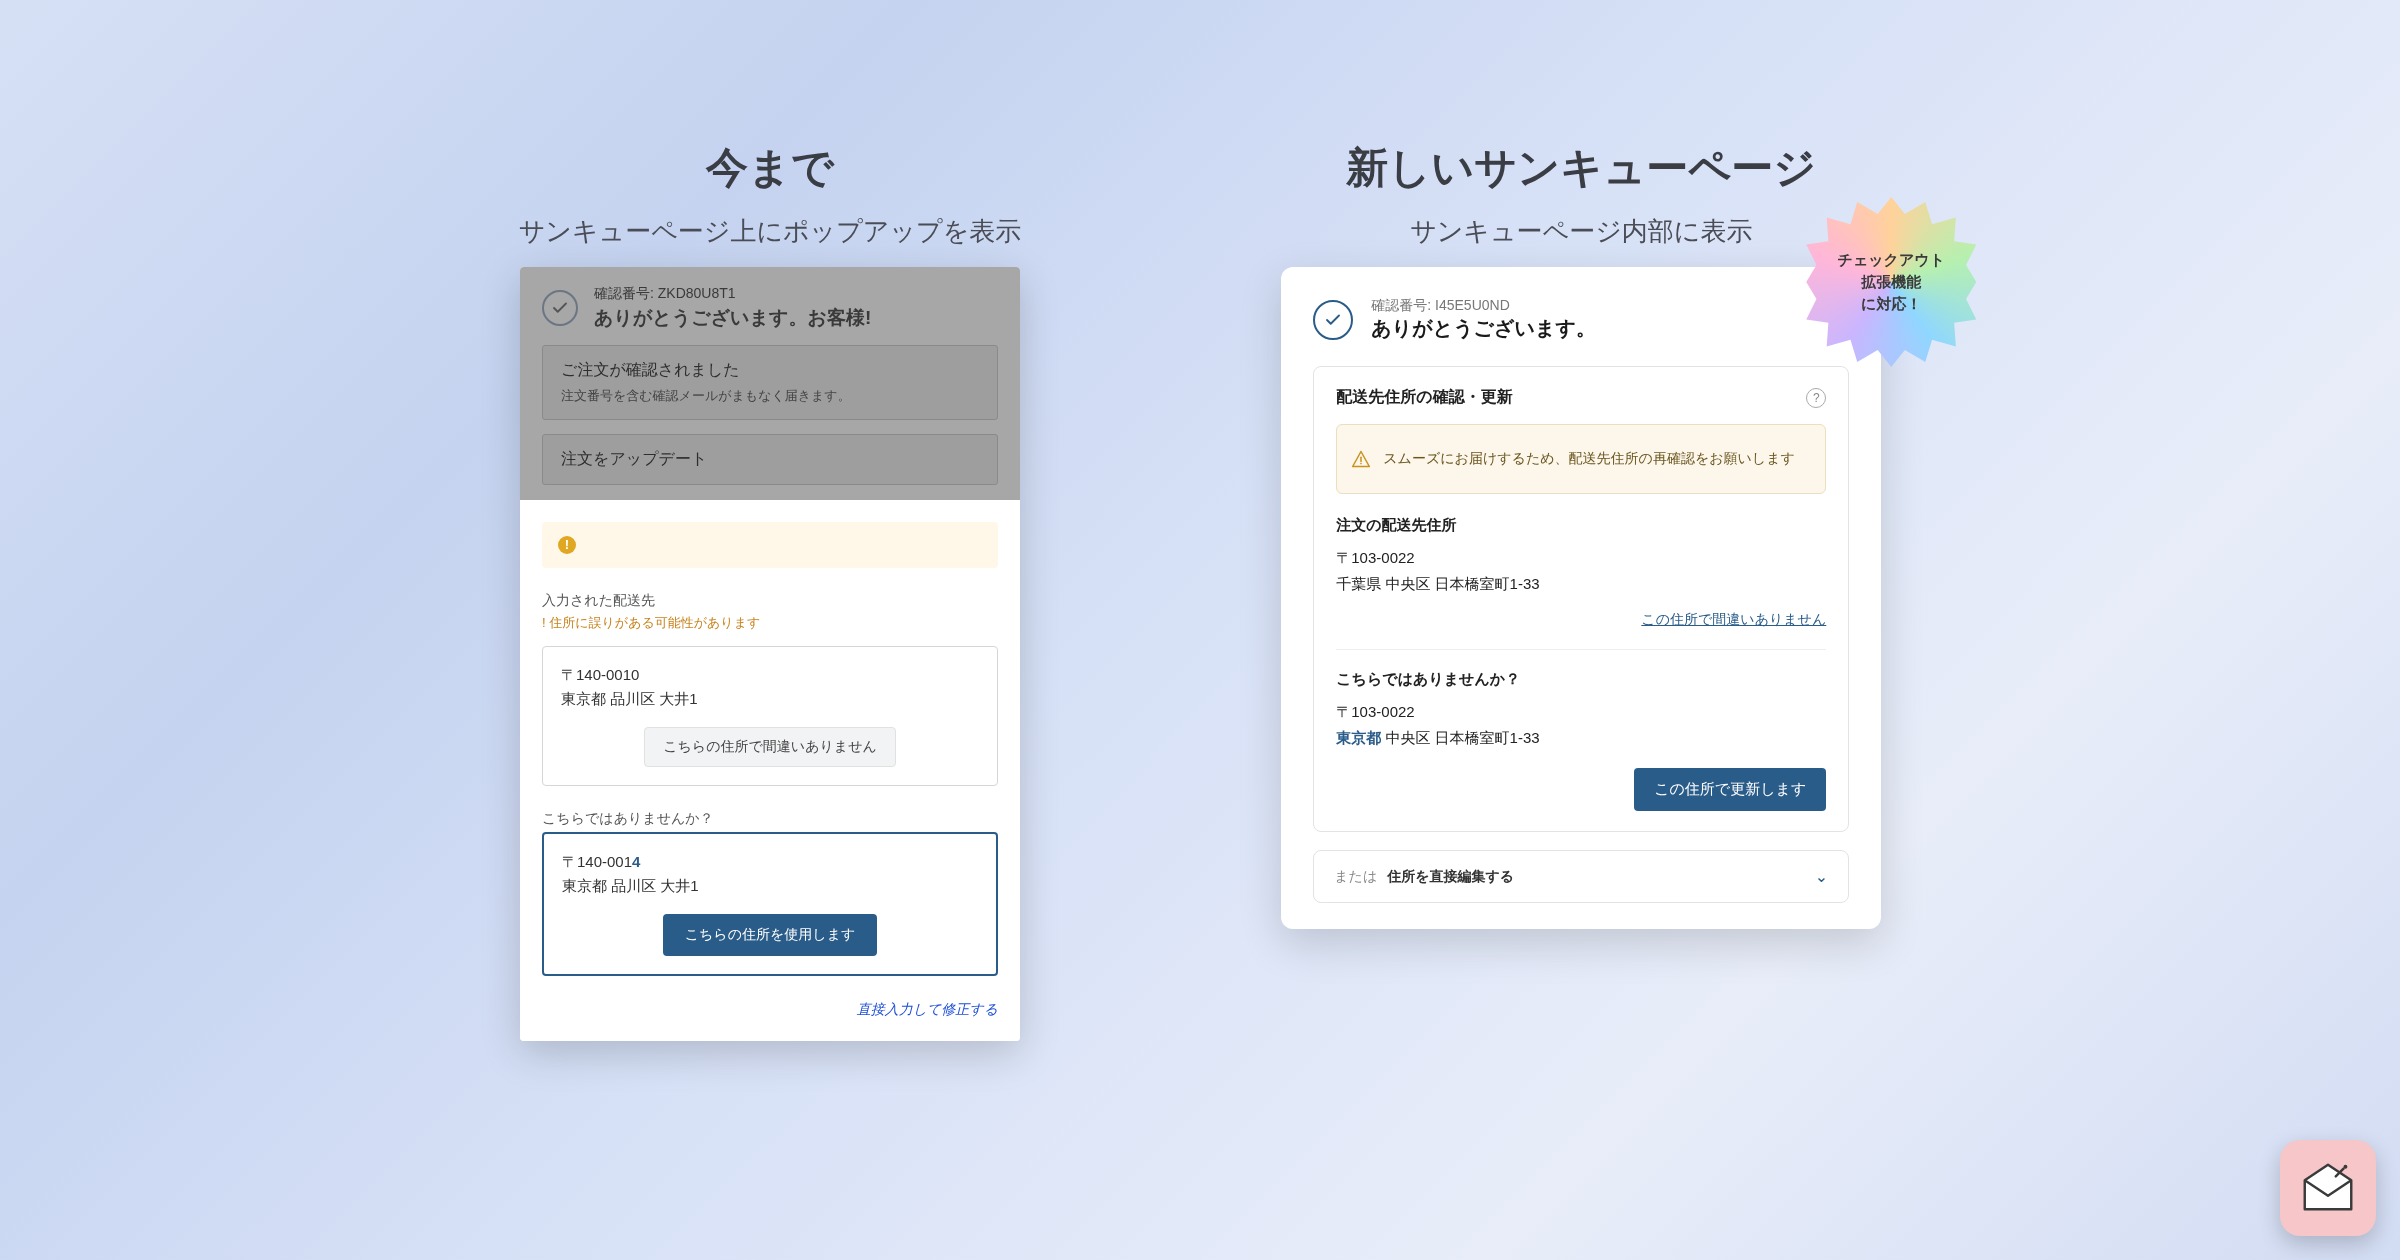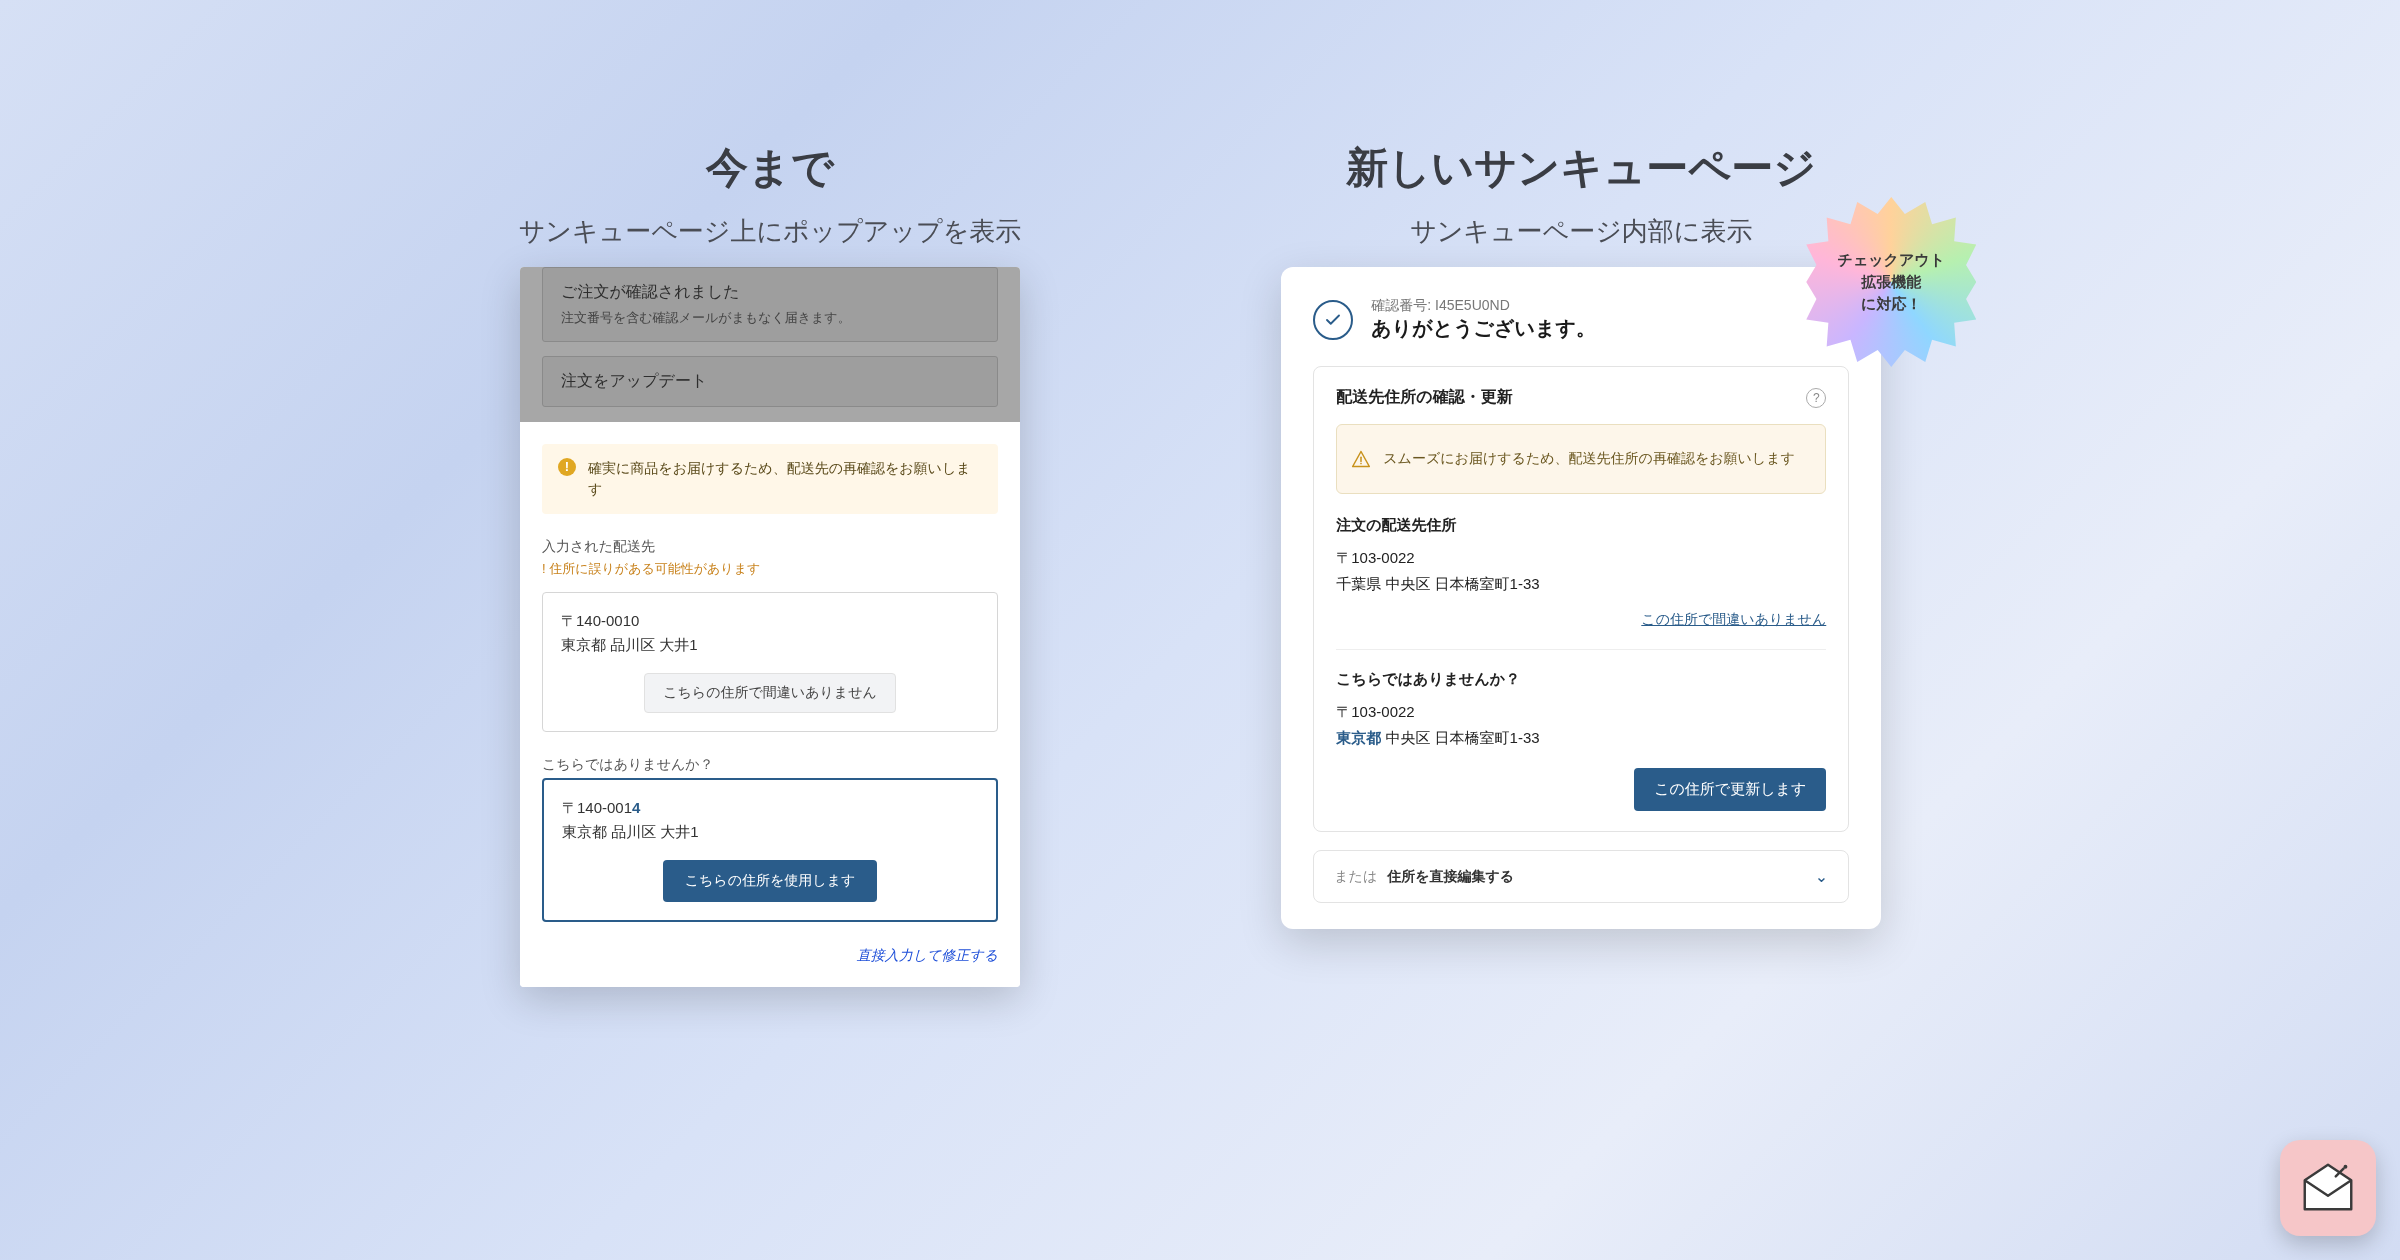--- a/index.html
+++ b/index.html
@@ -174,33 +174,43 @@
 <body>
 
 <div class="cols">
 
   <div class="col">
     <div class="col-title">今まで</div>
     <div class="col-sub">サンキューページ上にポップアップを表示</div>
 
     <div class="left-card">
       <div class="left-top">
+        <div class="left-head">
+          <div class="check-circle">
+            <svg viewBox="0 0 24 24" fill="none">
+                <path d="M4 12l5 5L20 6" stroke="#555" stroke-width="2.5" stroke-linecap="round" stroke-linejoin="round"></path>
+              </svg>
+          </div>
+          <div>
+            <div class="conf-line">確認番号: ZKD80U8T1</div>
+            <div class="thanks">ありがとうございます。お客様!</div>
+          </div>
+        </div>
         <div class="left-box">
           <div class="left-box-title">ご注文が確認されました</div>
           <div class="left-box-sub">注文番号を含む確認メールがまもなく届きます。</div>
         </div>
         <div class="left-box left-box-second">
           <div class="left-box-title">注文をアップデート</div>
         </div>
       </div>
 
       <div class="left-body">
         <div class="warn-banner">
           <div class="warn-dot">!</div>
-          <div>確実に商品をお届けするため、配送先の再確認をお願いします</div>
         </div>
 
         <div class="sec-label">入力された配送先</div>
         <div class="sec-warn">! 住所に誤りがある可能性があります</div>
 
         <div class="addr-box">
           <div class="addr-line">〒140-0010</div>
           <div class="addr-line">東京都 品川区 大井1</div>
           <div class="btn-row">
             <button class="btn-ghost">こちらの住所で間違いありません</button>

